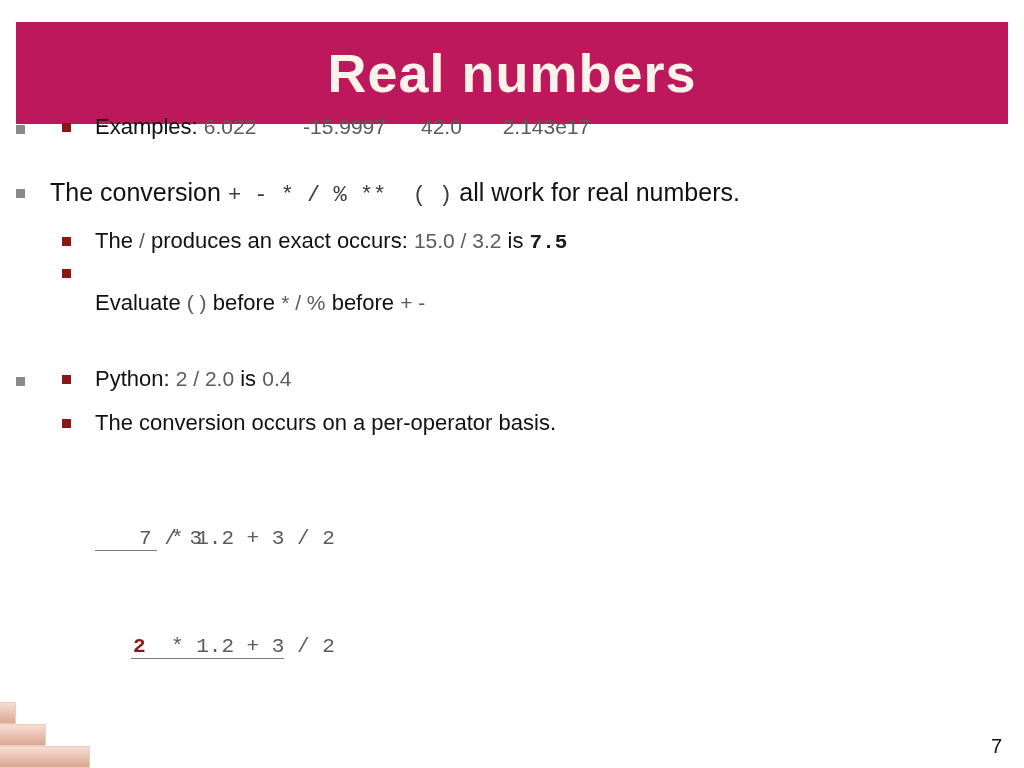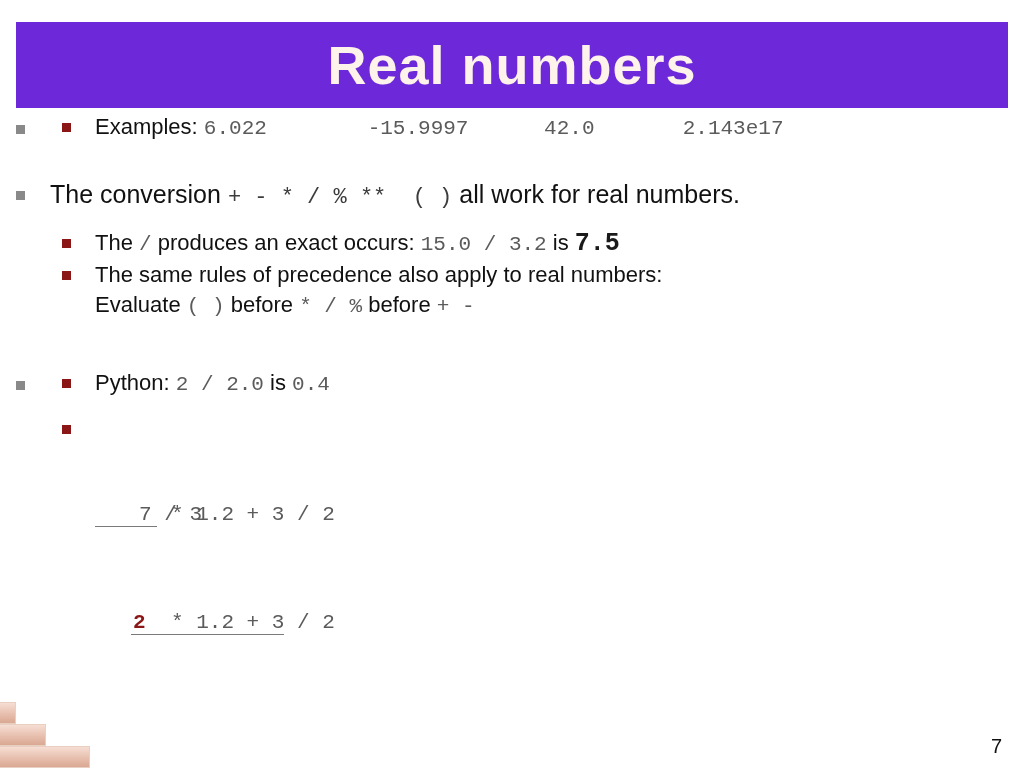--- a/index.html
+++ b/index.html
@@ -15,22 +15,22 @@
     font-family: "Liberation Sans", sans-serif;
     color: #111111;
   }
 
   
   .title-banner {
     position: absolute;
     left: 16px;
     top: 22px;
     width: 992px;
-    height: 86px;
-    background: #6d28d9;
+    height: 102px;
+    background: #be185d;
     display: flex;
     align-items: center;
     justify-content: center;
   }
   .title-text {
     color: #fdf3ea;
     font-size: 54px;
     font-weight: bold;
     letter-spacing: 1px;
     line-height: 1;
@@ -72,29 +72,29 @@
   .bullet-l2 > .marker {
     position: absolute;
     left: 62px;
     top: 11px;
     width: 9px;
     height: 9px;
     background: #8a1616;
   }
 
   .code {
-    font-family: Liberation Mono, monospace;
+    font-family: Liberation Sans, sans-serif;
     color: #5b5b5b;
     font-size: 21px;
     white-space: pre;
   }
   .code-dark {
     font-family: "Liberation Mono", monospace;
     color: #1a1a1a;
-    font-size: 25px;
+    font-size: 21px;
     font-weight: bold;
     white-space: pre;
   }
   .code-inline-l1 {
     font-family: "Liberation Mono", monospace;
     color: #3c3c3c;
     font-size: 22px;
     white-space: pre;
   }
 
@@ -183,39 +183,40 @@
 
   <div class="spacer-sm"></div>
 
   <div class="bullet-l2">
     <span class="marker"></span>
     <span>The </span><span class="code">/</span><span> produces an exact occurs: </span><span class="code">15.0 / 3.2</span><span> is </span><span class="code-dark">7.5</span>
   </div>
 
   <div class="bullet-l2">
     <span class="marker"></span>
-    <span>The same rules of precedence also apply to real numbers:</span><br>
+    <br>
     <span>Evaluate </span><span class="code">( )</span><span> before </span><span class="code">* / %</span><span> before </span><span class="code">+ -</span>
   </div>
 
   <div class="spacer-lg"></div>
 
   <div class="bullet-l1">
     <span class="marker"></span>
   </div>
 
   <div class="bullet-l2">
     <span class="marker"></span>
     <span>Python: </span><span class="code">2 / 2.0</span><span> is </span><span class="code">0.4</span>
   </div>
 
   <div class="spacer-sm"></div>
 
   <div class="bullet-l2">
     <span class="marker"></span>
+    <span>The conversion occurs on a per-operator basis.</span>
   </div>
 
   <div class="calc-block">
 
     <div class="calc-line">
       <span class="calc-seg" style="left:16px;margin-left:28px;">7 / 3</span>
       <span class="calc-rule" style="left:0; width:62px; top:25px;"></span>
       <span class="calc-seg" style="left:76px;">* 1.2 + 3 / 2</span>
     </div>
 

